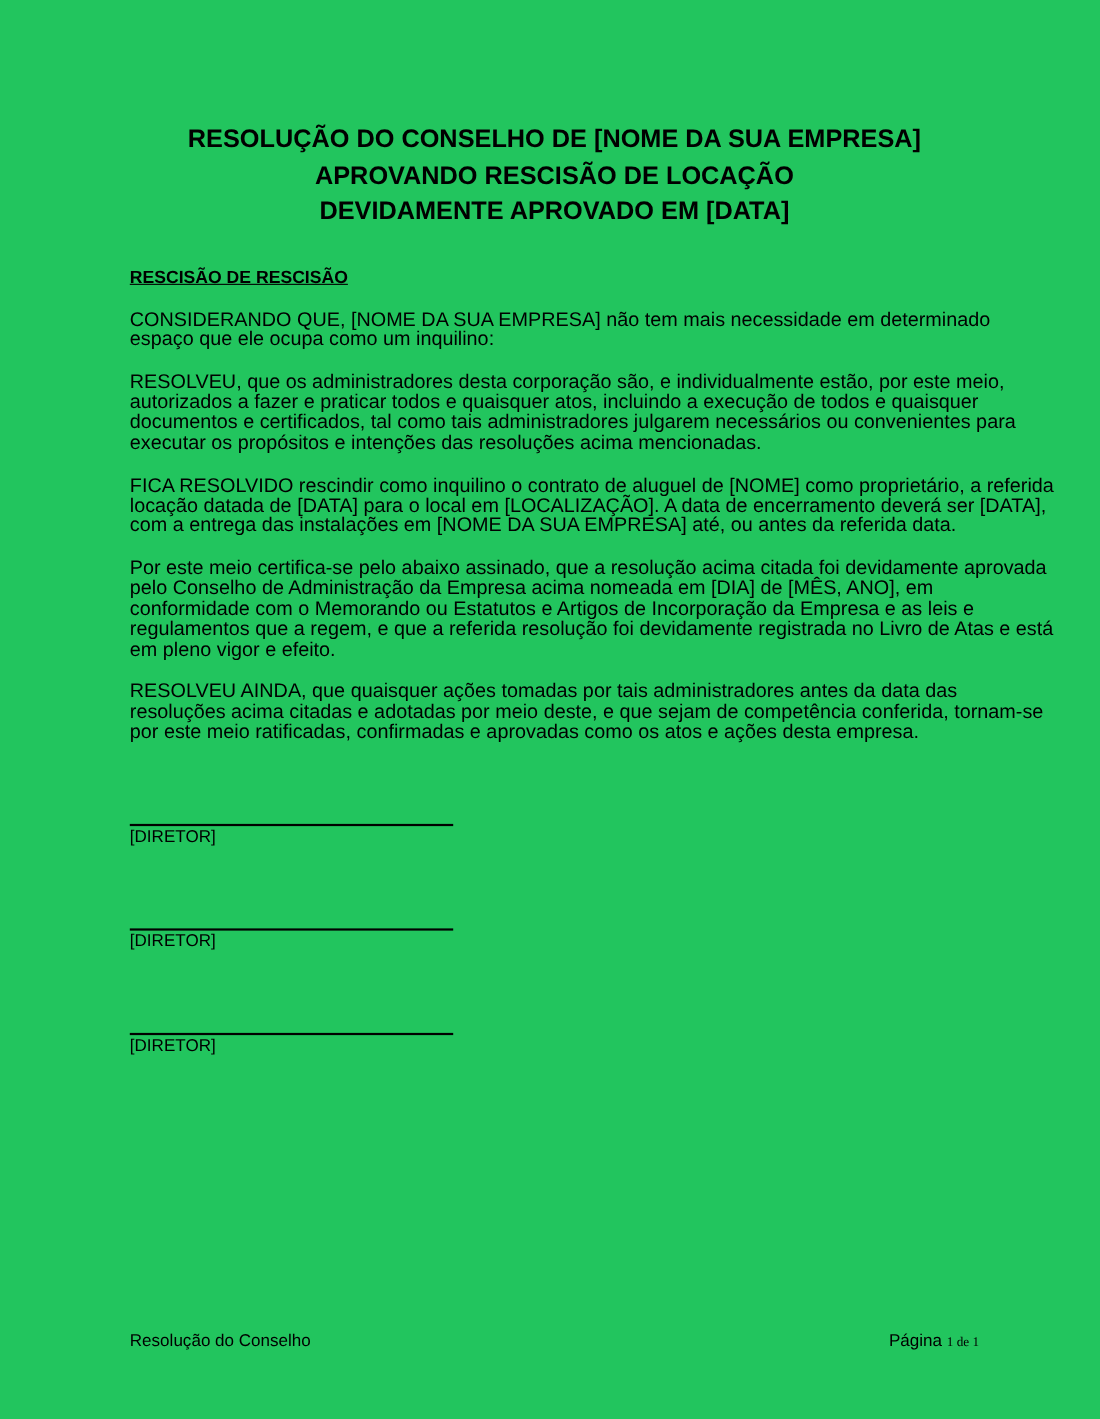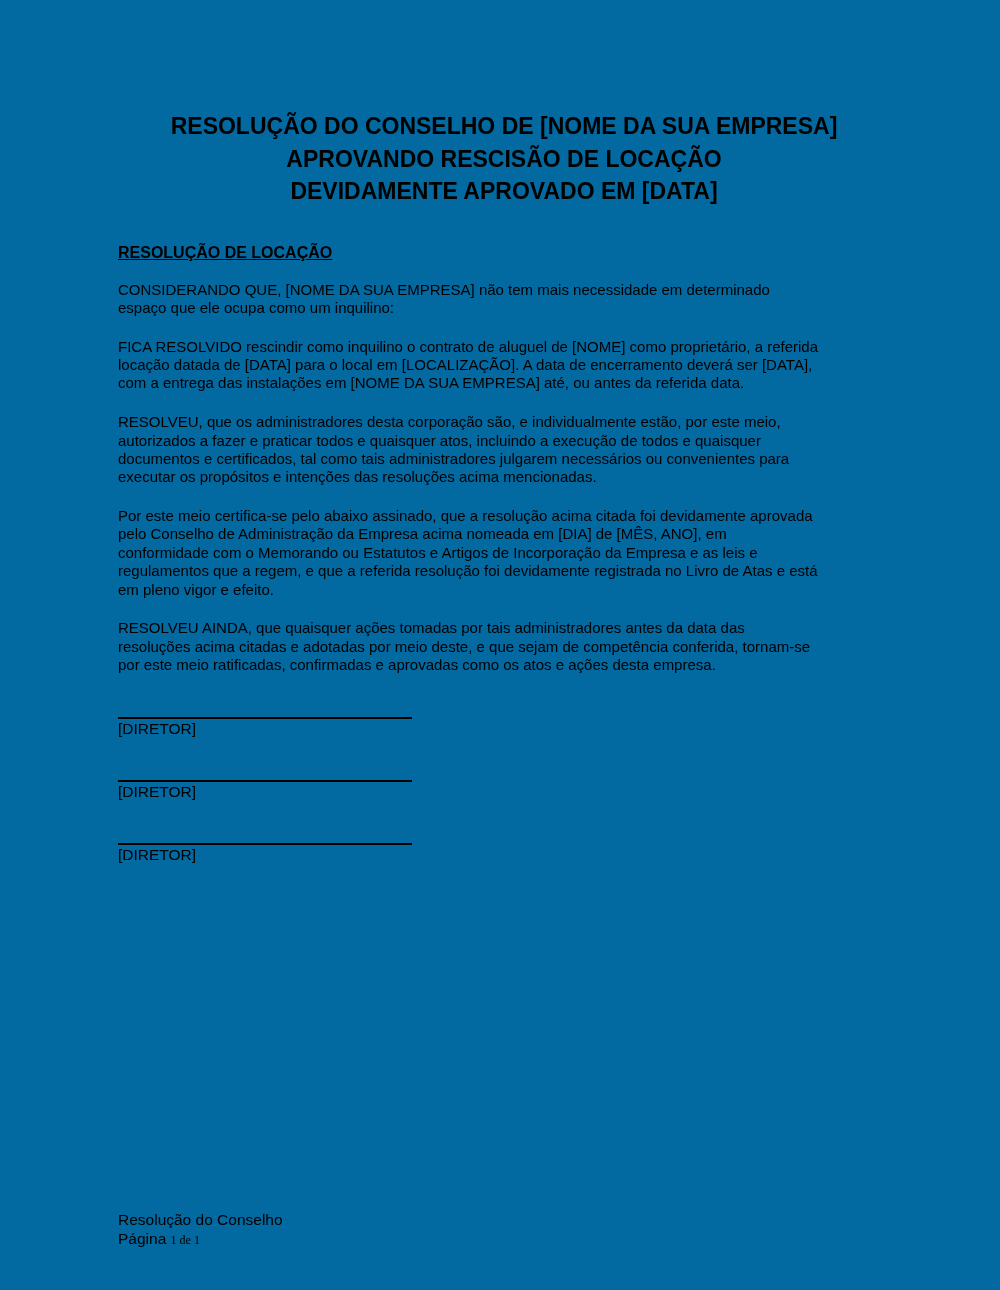--- a/index.html
+++ b/index.html
@@ -1,20 +1,20 @@
 <!DOCTYPE html>
 <html><head>
 <meta charset="utf-8">
 <style>
   html, body { margin: 0; padding: 0; }
   .page {
     width: 1000px;
     height: 1290px;
     position: relative;
-    background: #0369a1;
+    background: #22c55e;
     color: #000000;
     font-family: "Liberation Sans", sans-serif;
     overflow: hidden;
   }
   .content {
     position: absolute;
     left: 118px;
     top: 0;
     width: 772px;
   }
@@ -28,74 +28,73 @@
   }
   .section-heading {
     margin: 35px 0 19px 0;
     font-size: 16px;
     line-height: 19px;
     font-weight: bold;
     text-decoration: underline;
   }
   .para {
     margin: 0 0 20.3px 0;
-    font-size: 15px;
+    font-size: 18px;
     line-height: 18.4px;
     white-space: pre;
   }
-  .sig-block { margin-top: 42px; }
+  .sig-block { margin-top: 74px; }
   .sig-line {
     width: 294px;
     height: 0;
     border-top: 2px solid #000000;
   }
   .sig-label {
     font-size: 15.5px;
     line-height: 19px;
   }
   .footer {
     position: absolute;
     left: 118px;
     right: 110px;
     top: 1210px;
     font-size: 15.5px;
     line-height: 19px;
     display: flex;
     justify-content: space-between;
     align-items: baseline;
-    flex-direction: column;
   }
   .page-value {
     font-family: "Liberation Serif", serif;
     font-size: 12px;
   }
 </style>
 </head>
 <body>
 
 <div class="page">
   <div class="content">
 
     <h1 class="doc-title">RESOLUÇÃO DO CONSELHO DE [NOME DA SUA EMPRESA]
 APROVANDO RESCISÃO DE LOCAÇÃO
 DEVIDAMENTE APROVADO EM [DATA]</h1>
 
-    <div class="section-heading">RESOLUÇÃO DE LOCAÇÃO</div>
+    <div class="section-heading">RESCISÃO DE RESCISÃO</div>
 
     <p class="para">CONSIDERANDO QUE, [NOME DA SUA EMPRESA] não tem mais necessidade em determinado
 espaço que ele ocupa como um inquilino:</p>
-
-    <p class="para">FICA RESOLVIDO rescindir como inquilino o contrato de aluguel de [NOME] como proprietário, a referida
-locação datada de [DATA] para o local em [LOCALIZAÇÃO]. A data de encerramento deverá ser [DATA],
-com a entrega das instalações em [NOME DA SUA EMPRESA] até, ou antes da referida data.</p>
 
     <p class="para">RESOLVEU, que os administradores desta corporação são, e individualmente estão, por este meio,
 autorizados a fazer e praticar todos e quaisquer atos, incluindo a execução de todos e quaisquer
 documentos e certificados, tal como tais administradores julgarem necessários ou convenientes para
 executar os propósitos e intenções das resoluções acima mencionadas.</p>
+
+    <p class="para">FICA RESOLVIDO rescindir como inquilino o contrato de aluguel de [NOME] como proprietário, a referida
+locação datada de [DATA] para o local em [LOCALIZAÇÃO]. A data de encerramento deverá ser [DATA],
+com a entrega das instalações em [NOME DA SUA EMPRESA] até, ou antes da referida data.</p>
 
     <p class="para">Por este meio certifica-se pelo abaixo assinado, que a resolução acima citada foi devidamente aprovada
 pelo Conselho de Administração da Empresa acima nomeada em [DIA] de [MÊS, ANO], em
 conformidade com o Memorando ou Estatutos e Artigos de Incorporação da Empresa e as leis e
 regulamentos que a regem, e que a referida resolução foi devidamente registrada no Livro de Atas e está
 em pleno vigor e efeito.</p>
 
     <p class="para">RESOLVEU AINDA, que quaisquer ações tomadas por tais administradores antes da data das
 resoluções acima citadas e adotadas por meio deste, e que sejam de competência conferida, tornam-se
 por este meio ratificadas, confirmadas e aprovadas como os atos e ações desta empresa.</p>

